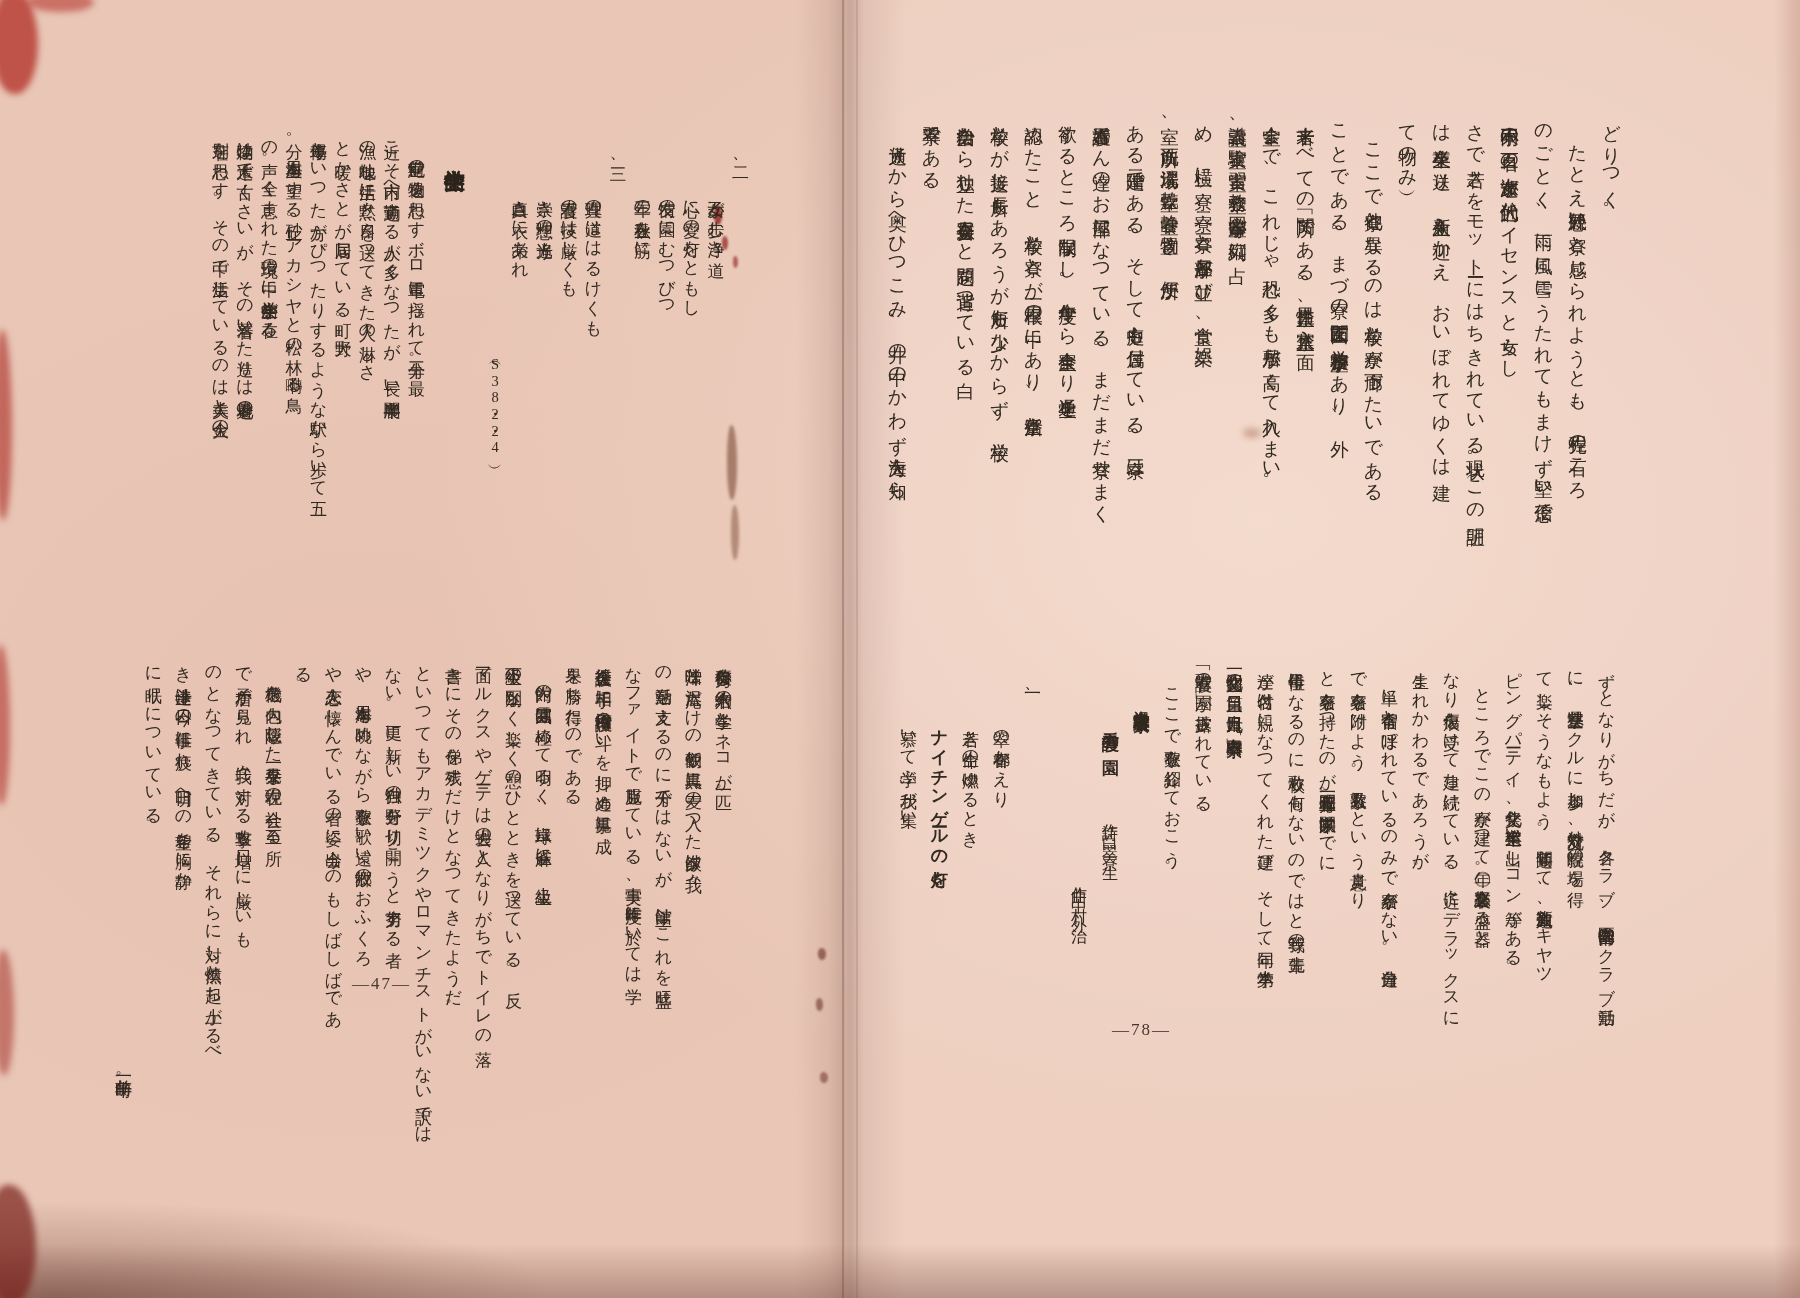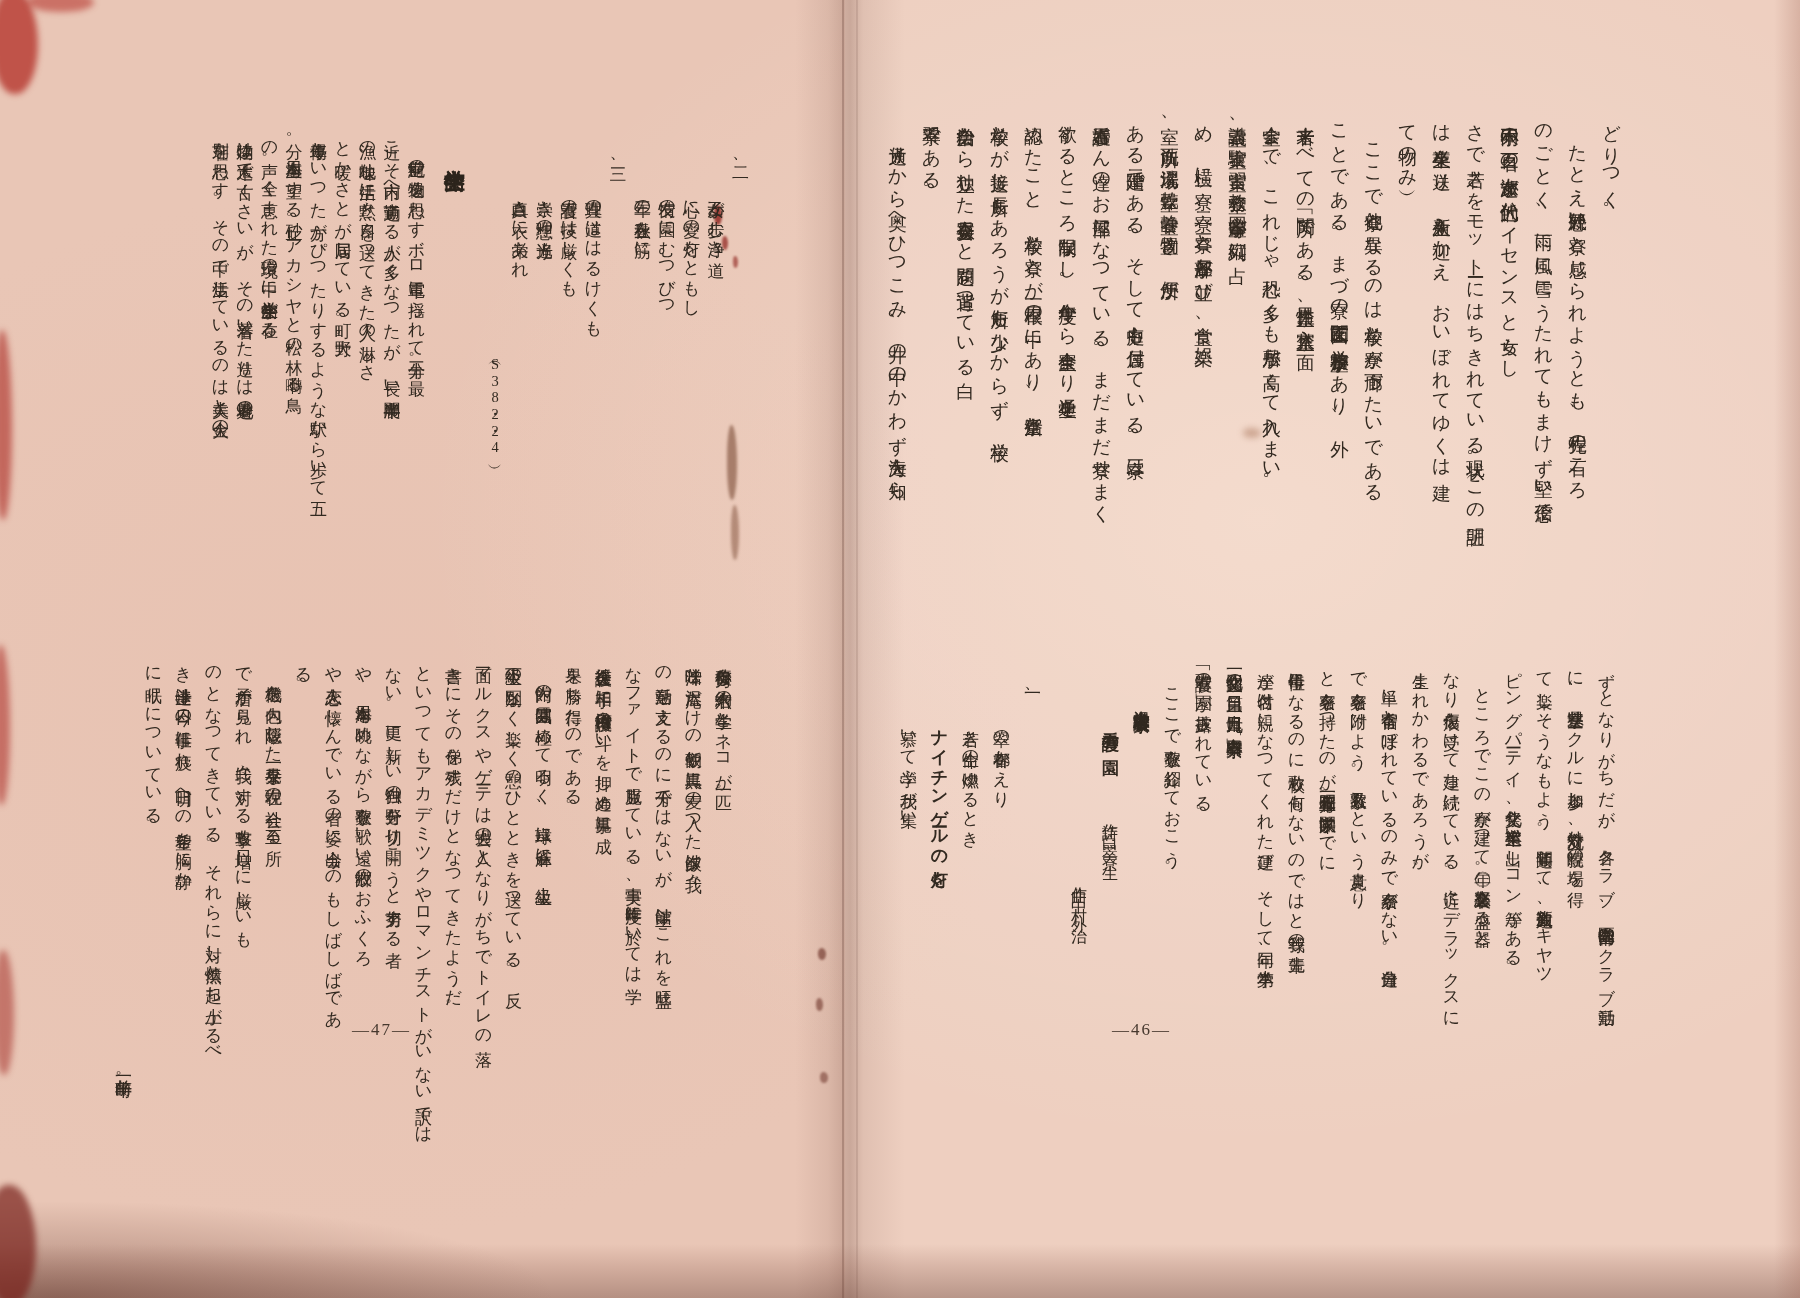--- a/index.html
+++ b/index.html
@@ -73,21 +73,21 @@
   .composer-col .credit { margin-inline-start: 214px; }
   .credit { font-size: 16px; }
   .credit .spaced { letter-spacing: 0.62em; margin-inline-start: 0.6em; }
   #r-stanza .stanza-num { margin-block-start: 16px; }
   .align-end { text-align: end; }
 
   .pagenum {
     position:absolute; font-size:17px; letter-spacing:2px; color:#46382e;
     font-family: "Liberation Serif", serif;
   }
-  #pn-left  { left:352px;  top:1020px; }
+  #pn-left  { left:352px;  top:974px; }
   #pn-right { left:1112px; top:1020px; }
 </style>
 </head>
 <body>
 
 <div class="scan">
 
   <div class="tint-left"></div>
   <div class="tint-right"></div>
   <div class="gutter"></div>
@@ -146,15 +146,15 @@
     <p class="col article-title">学生会館</p>
     <div class="list-wrap"><p class="col">　前世紀の遺物を思わすボロ電車に揺られて三十分。最</p><p class="col">近こそ市内へ通勤する人が多くなつたが、長い間半農半</p><p class="col">漁の地味な生活に黙々と日々を送つてきた人々の淋しさ</p><p class="col">と暖かさとが同居している町。大野。</p><p class="col">停車場といつた方がぴつたりするような駅から歩いて五</p><p class="col">分。日本海を一望する砂丘。アカシヤと松の林。囀る鳥</p><p class="col">の声。全く恵まれた環境の中に学生会館が在る。</p><p class="col">建物は木造で古くさいが、その落着いた造りは避暑地の</p><p class="col">別荘を思わす。その中で生活しているのは美大と金大の</p></div>
   </div>
 
   <div id="l-bottom" class="vblock">
     <div class="list-wrap"><p class="col">自称優秀な約六十名の学生とネコが一匹。</p><p class="col">味噌汁と沢庵だけの朝飯や真黒に麦の入つた夕飯は我々</p><p class="col">の活動を支えるのに十分ではないが、館主はこれを旺盛</p><p class="col">なファイトで克服している。事実、昨年度に於いては学</p><p class="col">徒援護会を相手に自治権擁護の斗いを押し進め見事に成</p><p class="col">果を勝ち得たのである。</p><p class="col">　館内の雰囲気は極めて明るく、卓球に麻雀に、上級生</p><p class="col">下級生の区別なく楽しく憩のひとときを送つている。反</p><p class="col">面マルクスやゲーテは過去の人となりがちでトイレの落</p><p class="col">書きにその俤を残すだけとなつてきたようだ。</p><p class="col">といつてもアカデミツクやロマンチストがいない訳では</p><p class="col">ない。更に新しい独自の分野を切り開こうと努力する者</p><p class="col">や、日本海を眺めながら寮歌を歌い遠い故郷のおふくろ</p><p class="col">や恋人を懐しんでいる者の姿に出会うのもしばしばであ</p><p class="col">る。</p><p class="col">　危機を内包、隠蔽した一見泰平な現在の社会。至る所</p><p class="col">で矛盾が見られ、我々に対する攻撃も日増しに厳しいも</p><p class="col">のとなつてきている。それらに対し憤然と起ち上がるべ</p><p class="col">き斗士達は今日の仕事に疲れ、明日への希望を胸に静か</p><p class="col">に眠りについている。</p></div>
     <p class="col align-end">午前一時半。</p>
   </div>
 
   <div id="pn-left" class="pagenum">—47—</div>
-  <div id="pn-right" class="pagenum">—46—</div>
+  <div id="pn-right" class="pagenum">—78—</div>
 
 </div>
 
 </body></html>

